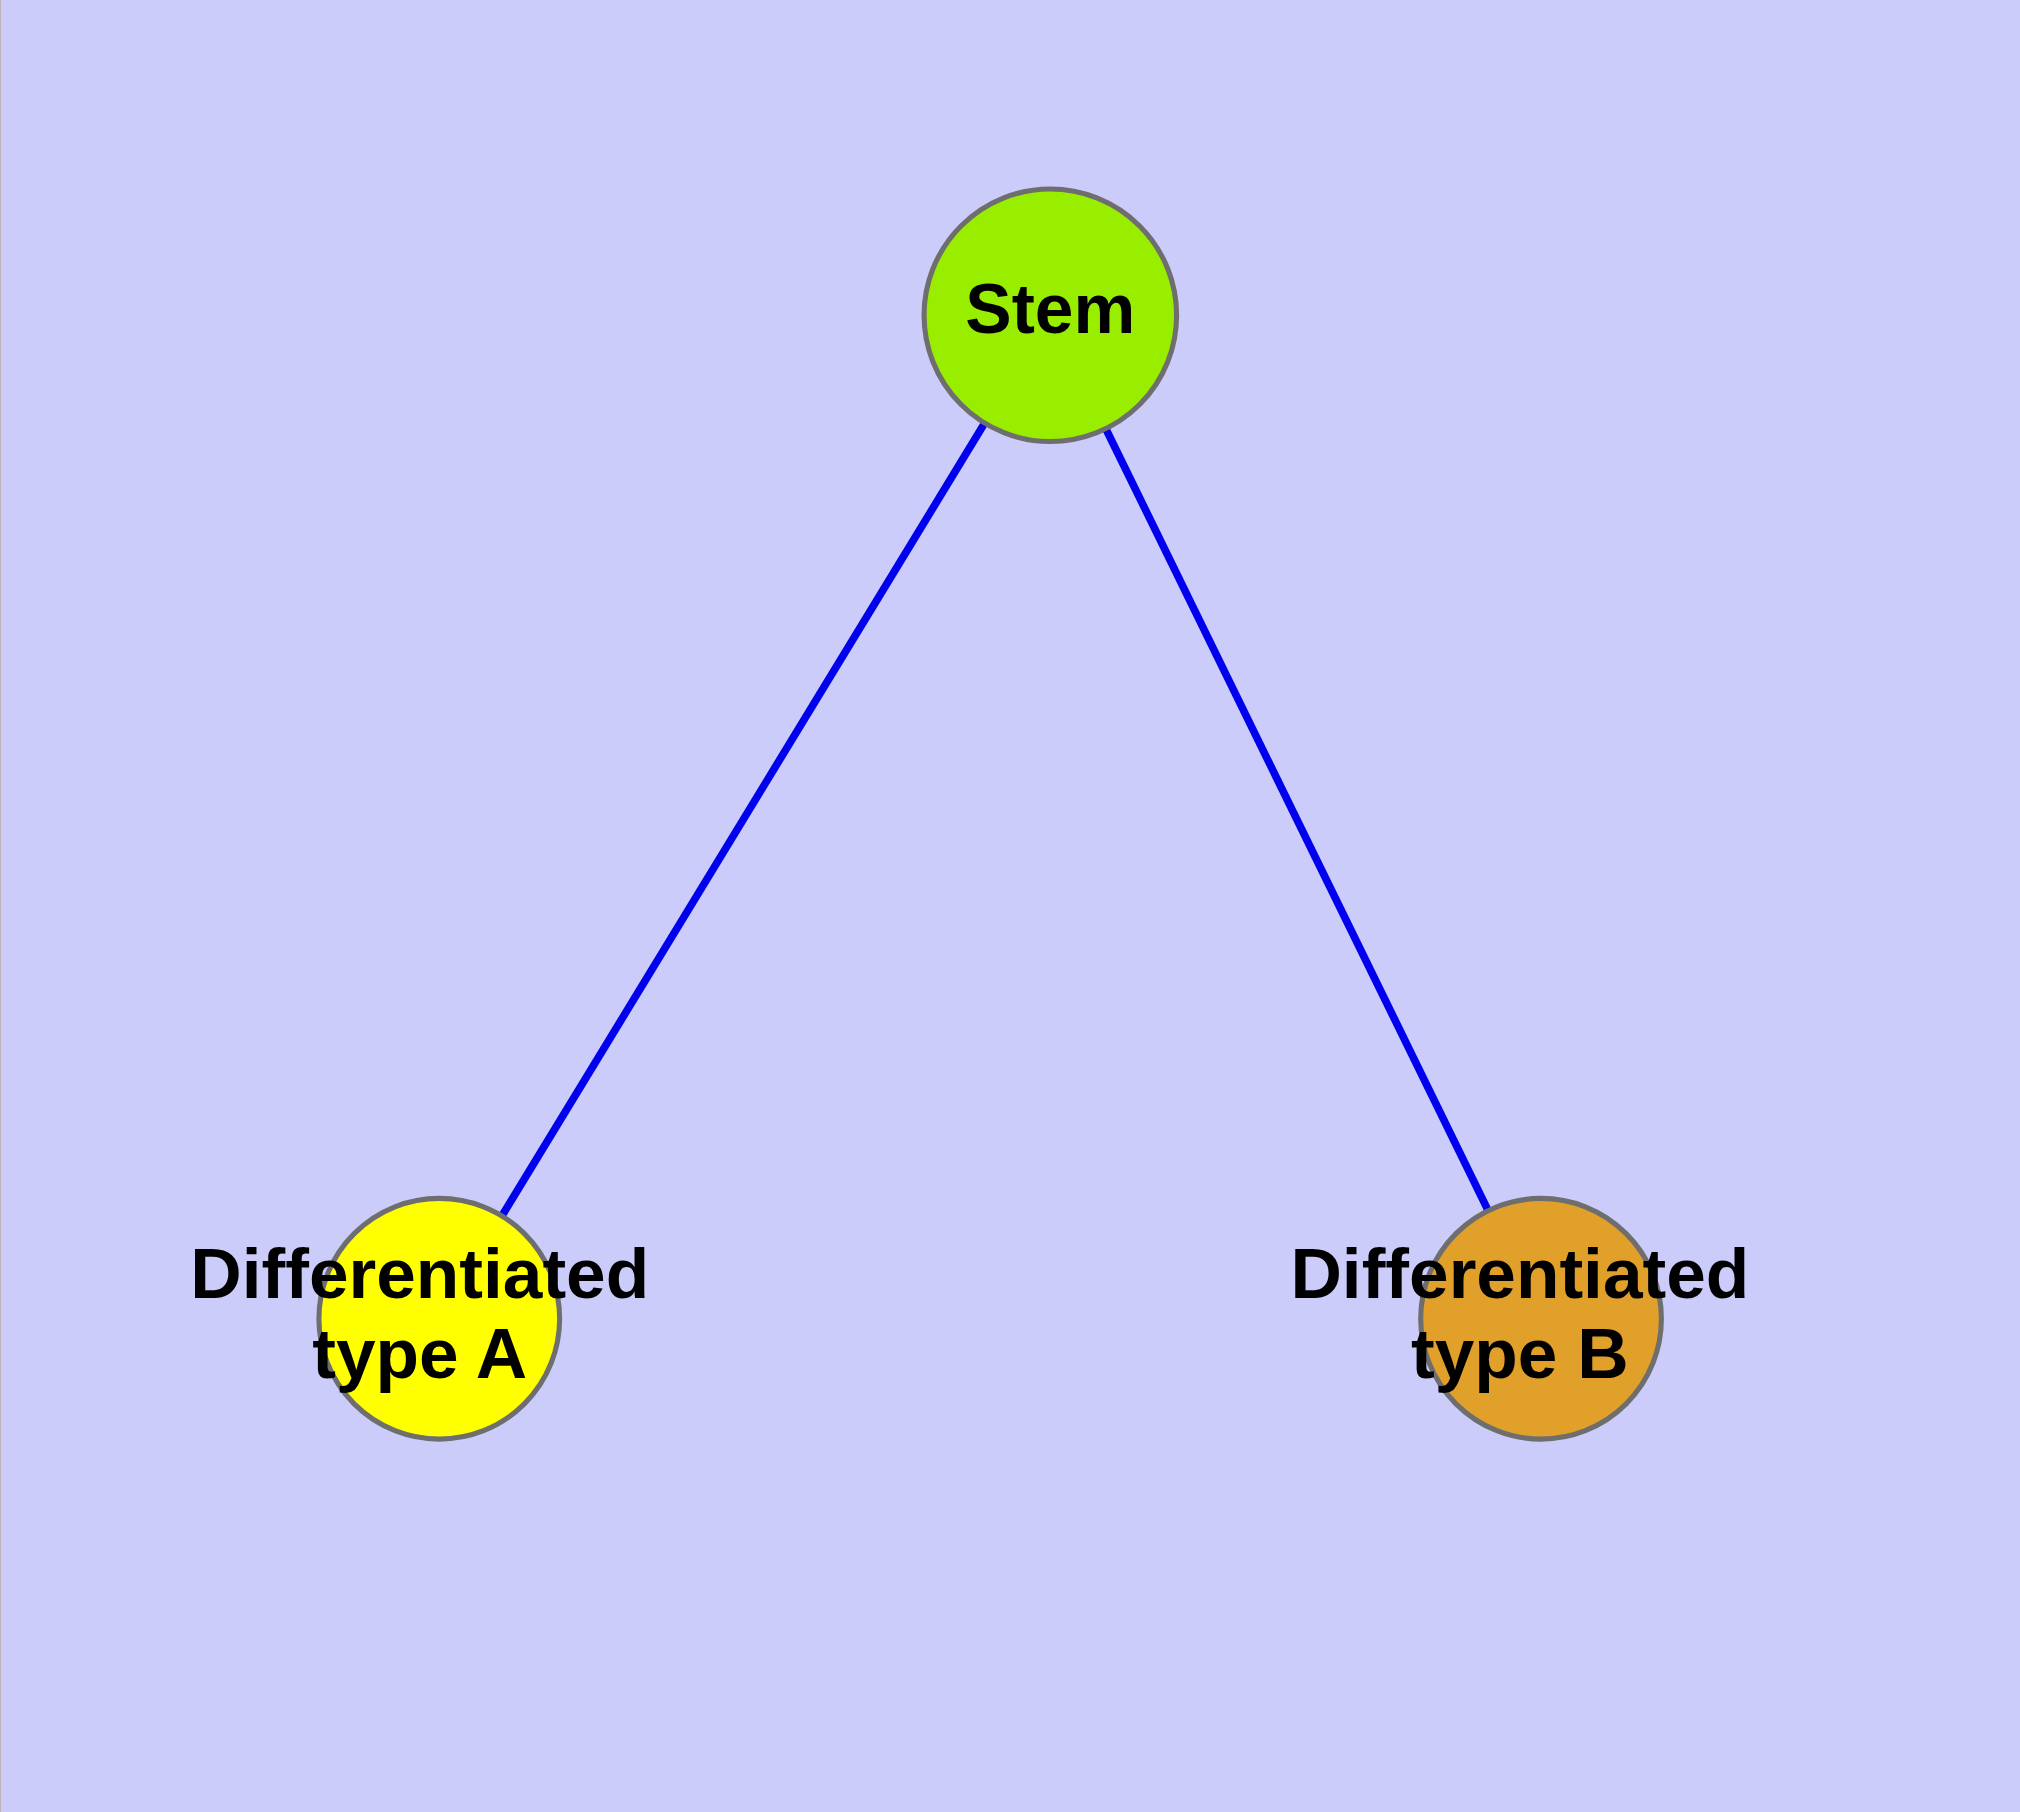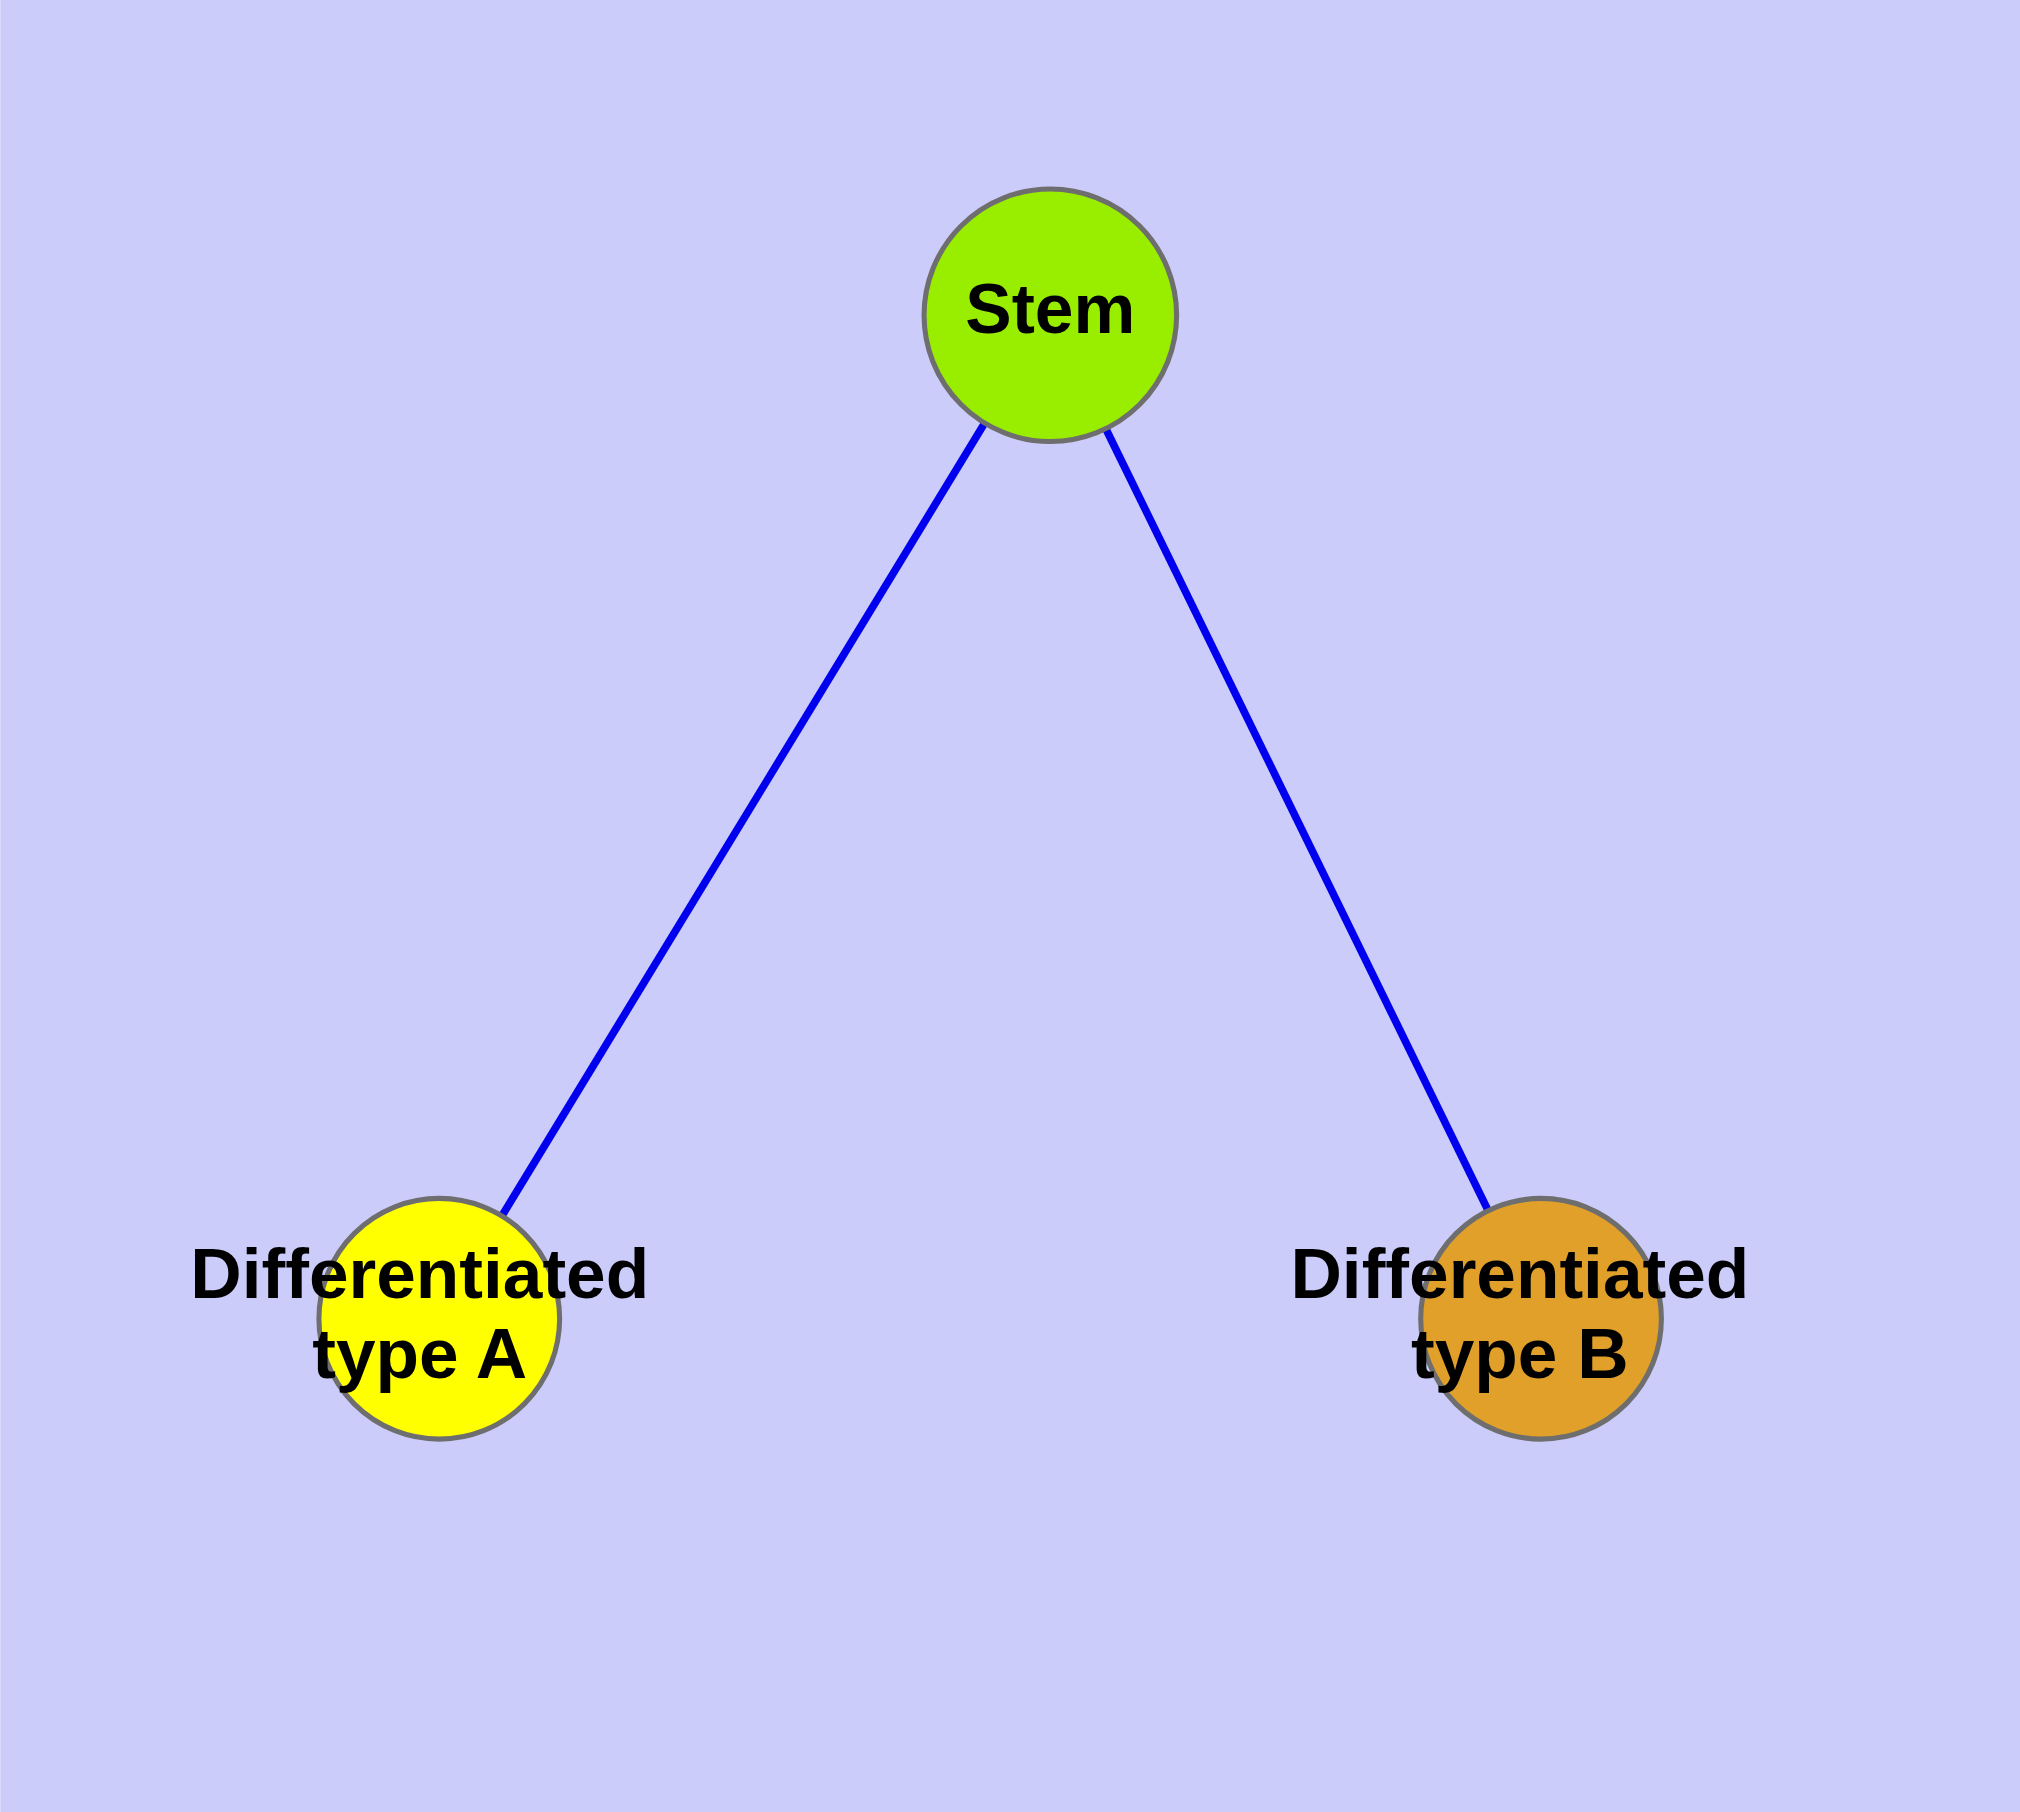--- a/index.html
+++ b/index.html
@@ -41,21 +41,21 @@
     text-anchor: middle;
     dominant-baseline: middle;
     paint-order: normal;
   }
   .label-stem { font-size: 82px; }
   .label-multi { font-size: 84px; }
 </style>
 </head>
 <body>
 
-<div id="canvas-wrap" style="background: #ffffff; width: 2021px; height: 1812px;">
+<div id="canvas-wrap" style="background: #a16207; width: 2021px; height: 1812px;">
   <svg id="graph-svg" viewBox="0 0 2384 2138" style="width: 2021px; height: 1812px;">
 
     <rect id="bg-rect" x="0" y="0" width="2384" height="2138" fill="#ccccfb"></rect>
 
     <g id="edges-group">
       <line class="edge-line" id="edge-0" x1="1160.4638231517383" y1="500.969255739725" x2="592.8954269281435" y2="1433.0094514799973" stroke="#0000ee" stroke-width="9"></line>
       <line class="edge-line" id="edge-1" x1="1305.3351133986466" y1="507.6490056373016" x2="1754.7400243085754" y2="1426.6393588624408" stroke="#0000ee" stroke-width="9"></line>
     </g>
 
     <g id="nodes-group">

